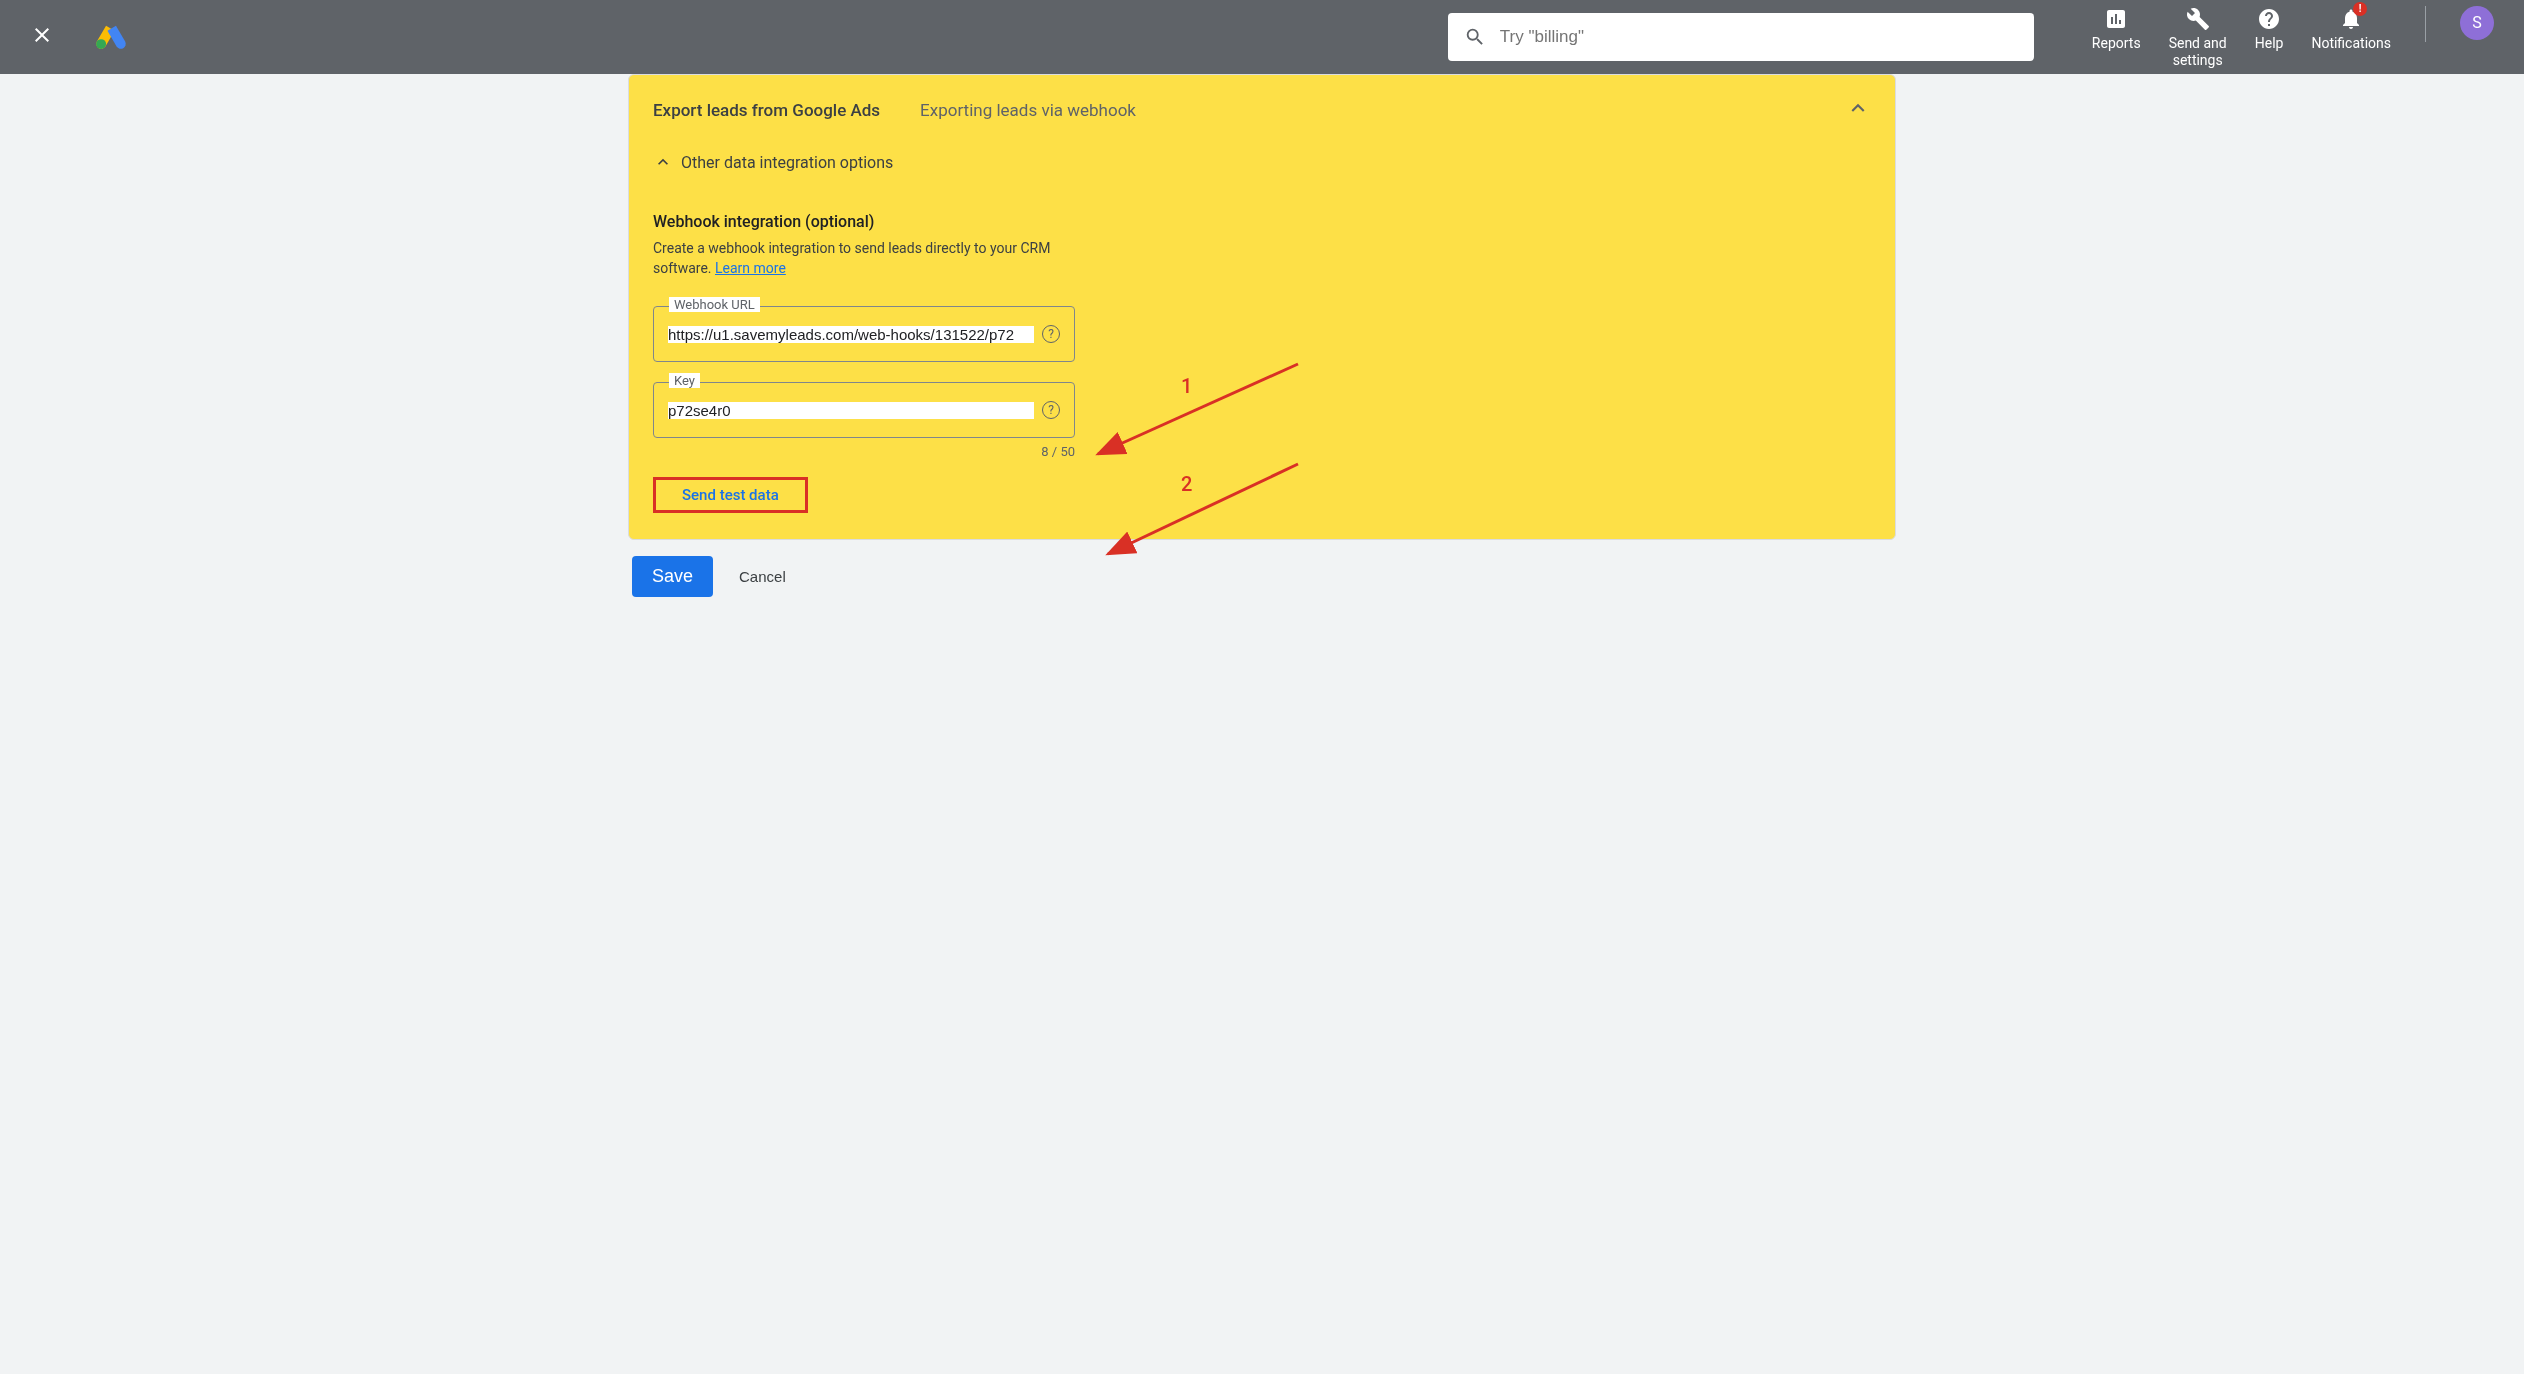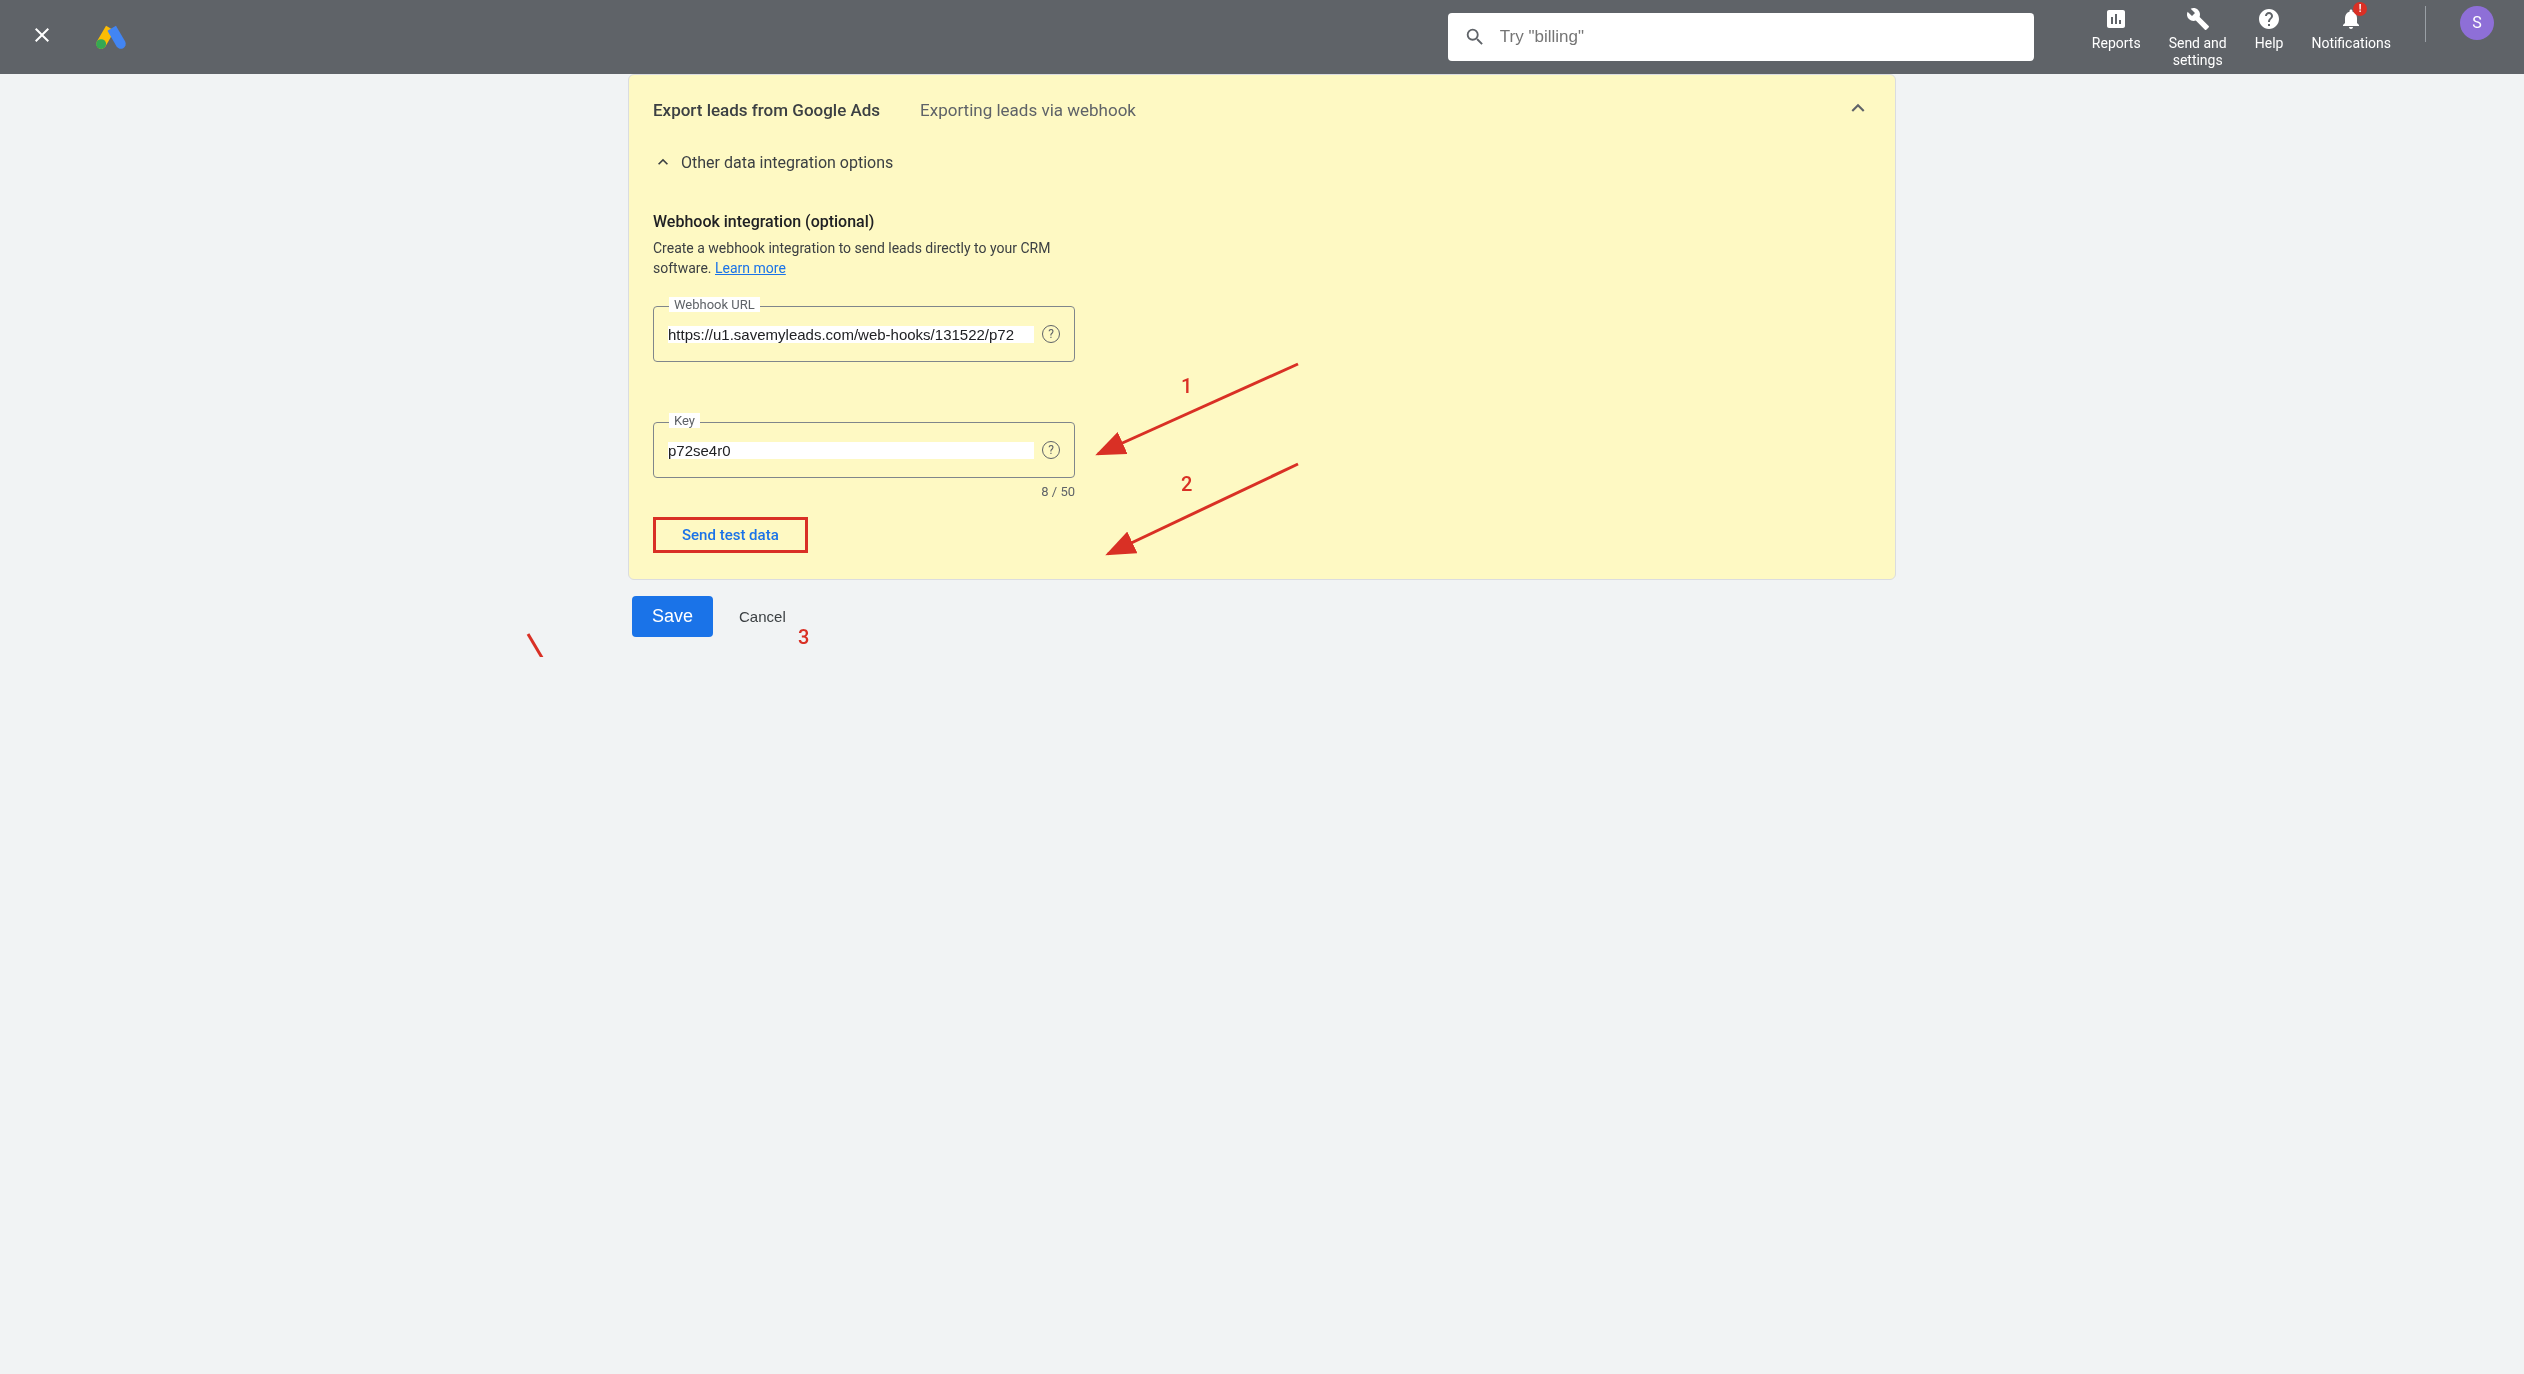--- a/index.html
+++ b/index.html
@@ -94,21 +94,21 @@
     justify-content: center;
     font-size: 16px;
     cursor: pointer;
   }
   .page {
     max-width: 1288px;
     margin: 0 auto;
     padding: 0 10px 20px;
   }
   .card {
-    background: #fef9c3;
+    background: #fde047;
     border: 1px solid #dadce0;
     border-radius: 6px;
     margin-bottom: 16px;
   }
   .export-card { padding: 20px 24px 26px; }
   .card-head {
     display: flex;
     align-items: center;
     gap: 40px;
   }
@@ -359,21 +359,21 @@
       </div>
 
       <div class="field-wrap">
         <span class="field-label">Webhook URL</span>
         <div class="field-border">
           <input type="text" value="https://u1.savemyleads.com/web-hooks/131522/p72" style="">
           <span class="help-icon">?</span>
         </div>
       </div>
 
-      <div class="field-wrap" style="margin-top:60px">
+      <div class="field-wrap" style="margin-top:20px">
         <span class="field-label">Key</span>
         <div class="field-border">
           <input type="text" value="p72se4r0" style="">
           <span class="help-icon">?</span>
         </div>
       </div>
       <div class="char-count">8 / 50</div>
 
       <div>
         <span class="send-test">Send test data</span>

